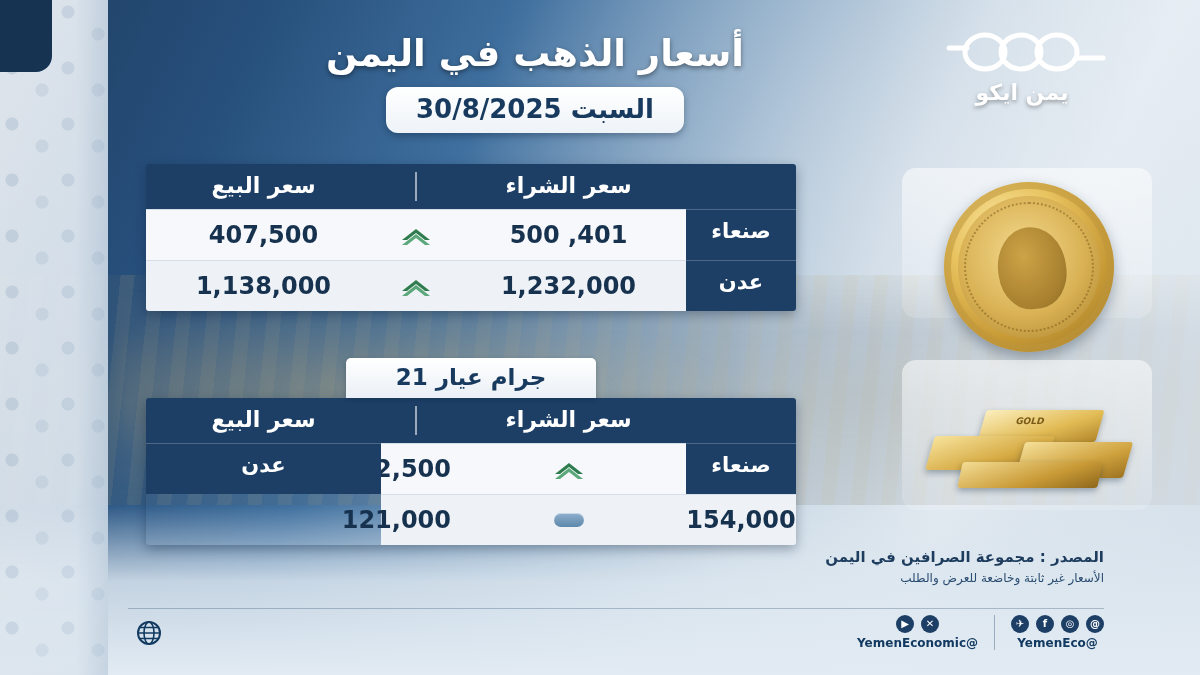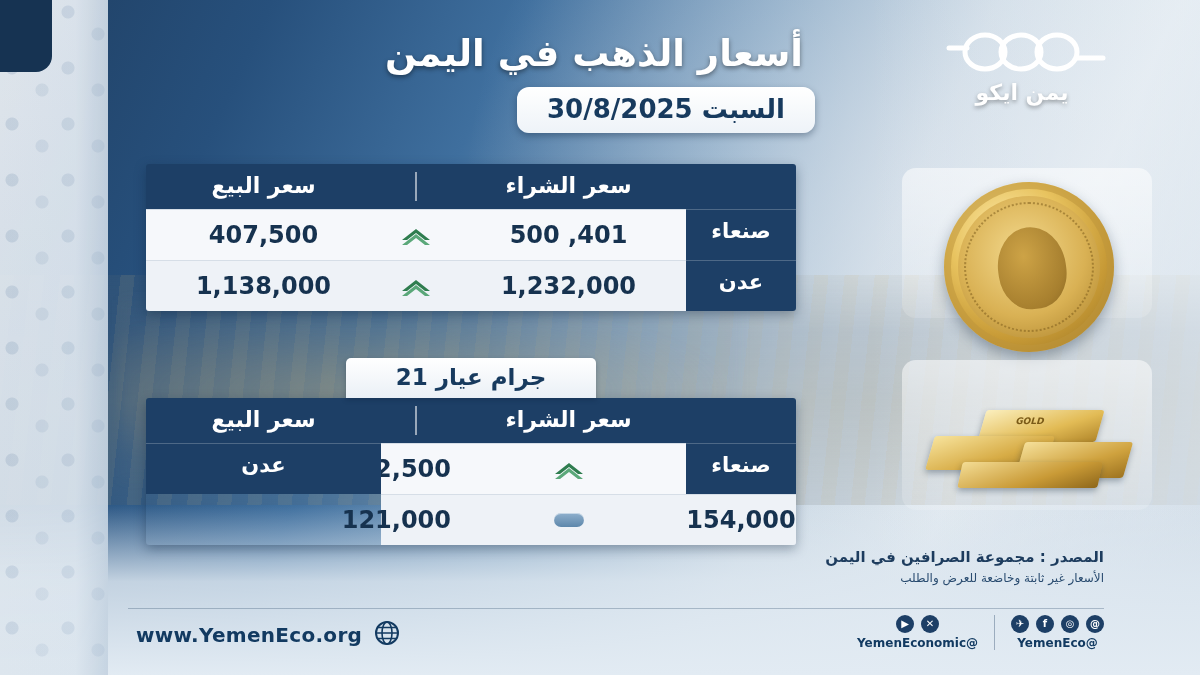--- a/index.html
+++ b/index.html
@@ -80,20 +80,21 @@
     position: absolute; left: 0; right: 0; bottom: 0; height: 170px;
     background: linear-gradient(180deg, rgba(210,223,234,0.0) 0%, rgba(221,231,240,0.85) 45%, rgba(226,235,243,1) 100%);
   }
 
   
   .title-block {
     position: absolute;
     top: 30px;
     left: 255px;
     width: 560px;
+    text-align: center;
   }
   .main-title {
     display: inline-block;
     color: #ffffff;
     font-size: 37px;
     font-weight: bold;
     letter-spacing: 0.5px;
     text-shadow: 0 2px 5px rgba(0,0,0,0.45);
     padding: 2px 12px;
   }
@@ -444,21 +445,20 @@
   <div class="divider"></div>
 
   <div class="site">
     <span>
       <svg width="26" height="26" viewBox="0 0 26 26" aria-hidden="true">
         <circle cx="13" cy="13" r="11" fill="none" stroke="#123a61" stroke-width="2"></circle>
         <ellipse cx="13" cy="13" rx="5" ry="11" fill="none" stroke="#123a61" stroke-width="1.6"></ellipse>
         <path d="M2.4 13 H23.6 M4 7.5 H22 M4 18.5 H22" stroke="#123a61" stroke-width="1.4" fill="none"></path>
       </svg>
     </span>
-    <span class="url">www.YemenEco.org</span>
   </div>
 
   <div class="socials">
     <div class="soc-group">
       <div class="soc-icons">
         <div class="soc">✈</div>
         <div class="soc">f</div>
         <div class="soc">◎</div>
         <div class="soc">@</div>
       </div>

